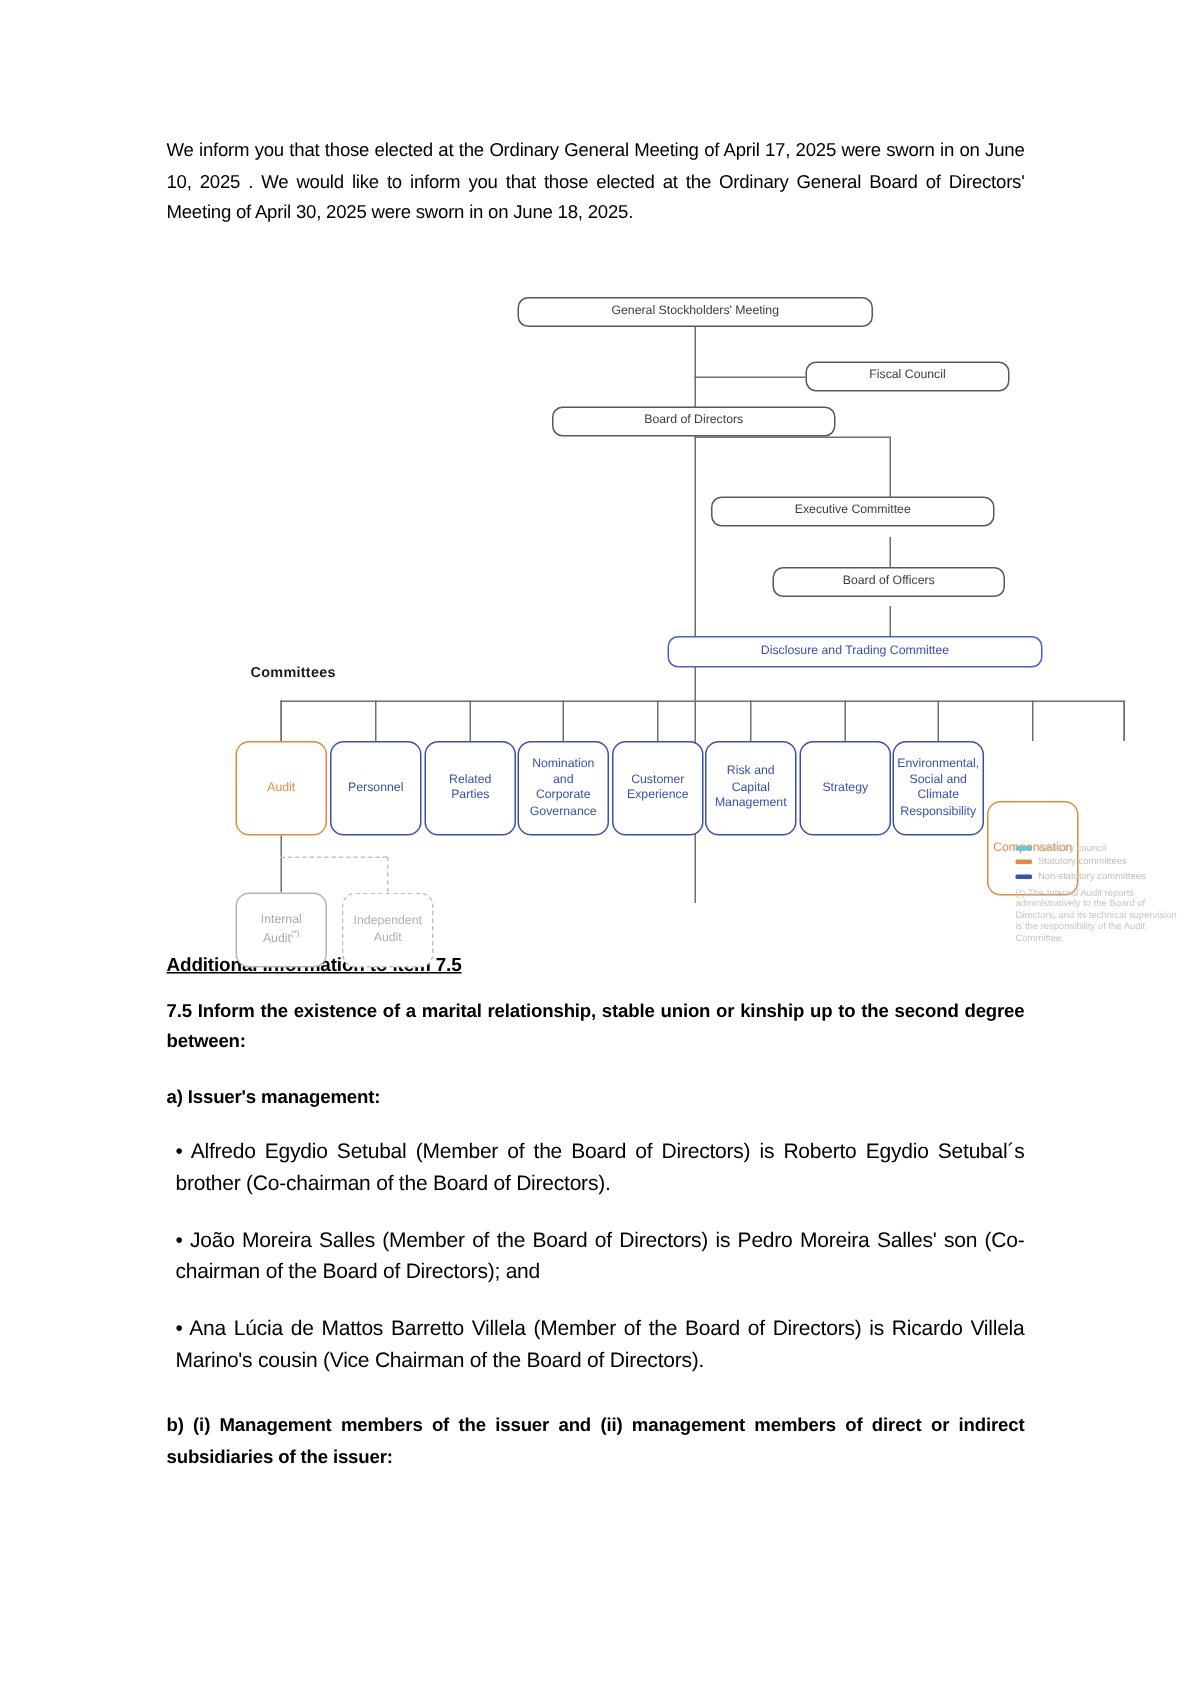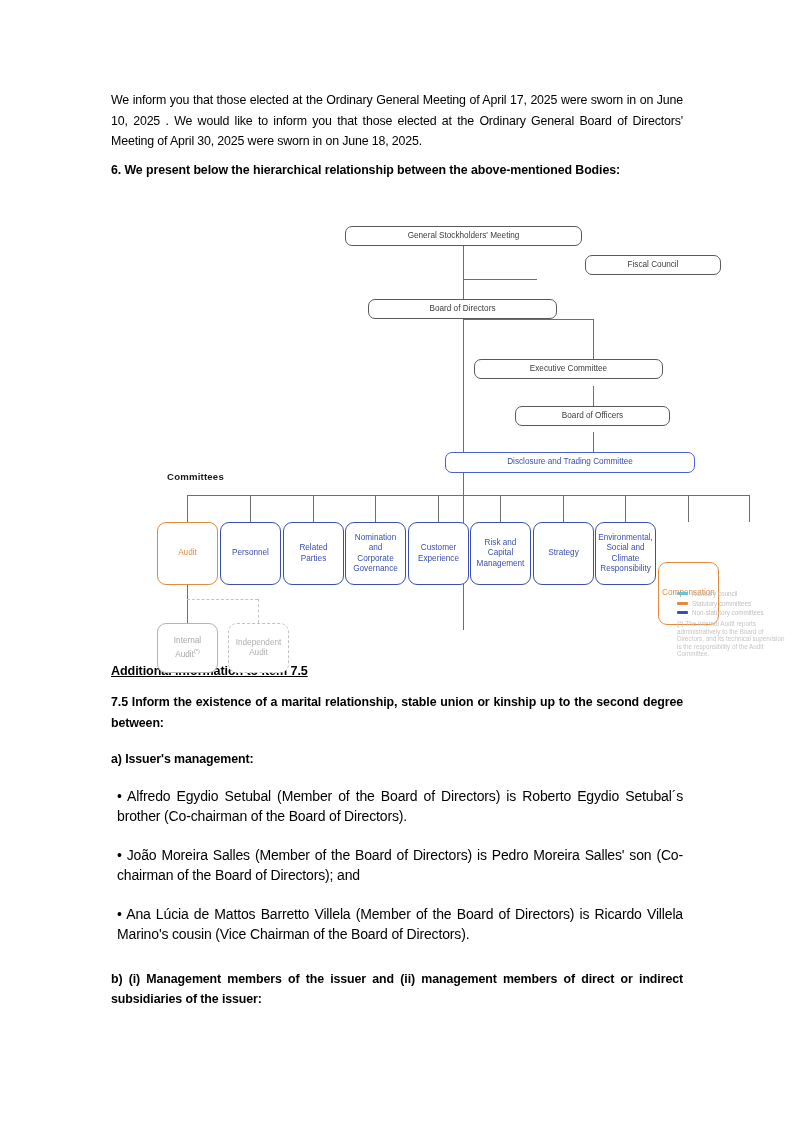--- a/index.html
+++ b/index.html
@@ -184,39 +184,38 @@
   }
 </style>
 </head>
 <body>
 
 <div class="page">
   <div class="content">
 
     <p class="para">We inform you that those elected at the Ordinary General Meeting of April 17, 2025 were sworn in on June 10, 2025 . We would like to inform you that those elected at the Ordinary General  Board of Directors' Meeting of April 30, 2025 were sworn in on June 18, 2025.</p>
 
-    <p class="para-bold">6. We present below the hierarchical relationship between the above-mentioned Bodies:</p>
 
     <div class="chart">
       <div class="chart-inner">
 
         <div class="line v" style="left:314px; top:28px; height:384px;"></div>
 
         <div class="line h" style="left:314px; top:61px; width:74px;"></div>
 
         <div class="line h" style="left:314px; top:101px; width:130px;"></div>
         <div class="line v" style="left:444px; top:101px; height:41px;"></div>
         <div class="line v" style="left:444px; top:168px; height:20px;"></div>
         <div class="line v" style="left:444px; top:214px; height:20px;"></div>
 
         <div class="node" style="left:196px; top:8px; width:237px; height:20px;">
           <span>General Stockholders' Meeting</span>
         </div>
 
-        <div class="node" style="left:388px; top:37px; width:136px; height:20px;margin-left:48px;">
+        <div class="node" style="left:388px; top:51px; width:136px; height:20px;">
           <span>Fiscal Council</span>
         </div>
 
         <div class="node" style="left:219px; top:81px; width:189px; height:20px;">
           <span>Board of Directors</span>
         </div>
 
         <div class="node" style="left:325px; top:141px; width:189px; height:20px;">
           <span>Executive Committee</span>
         </div>

